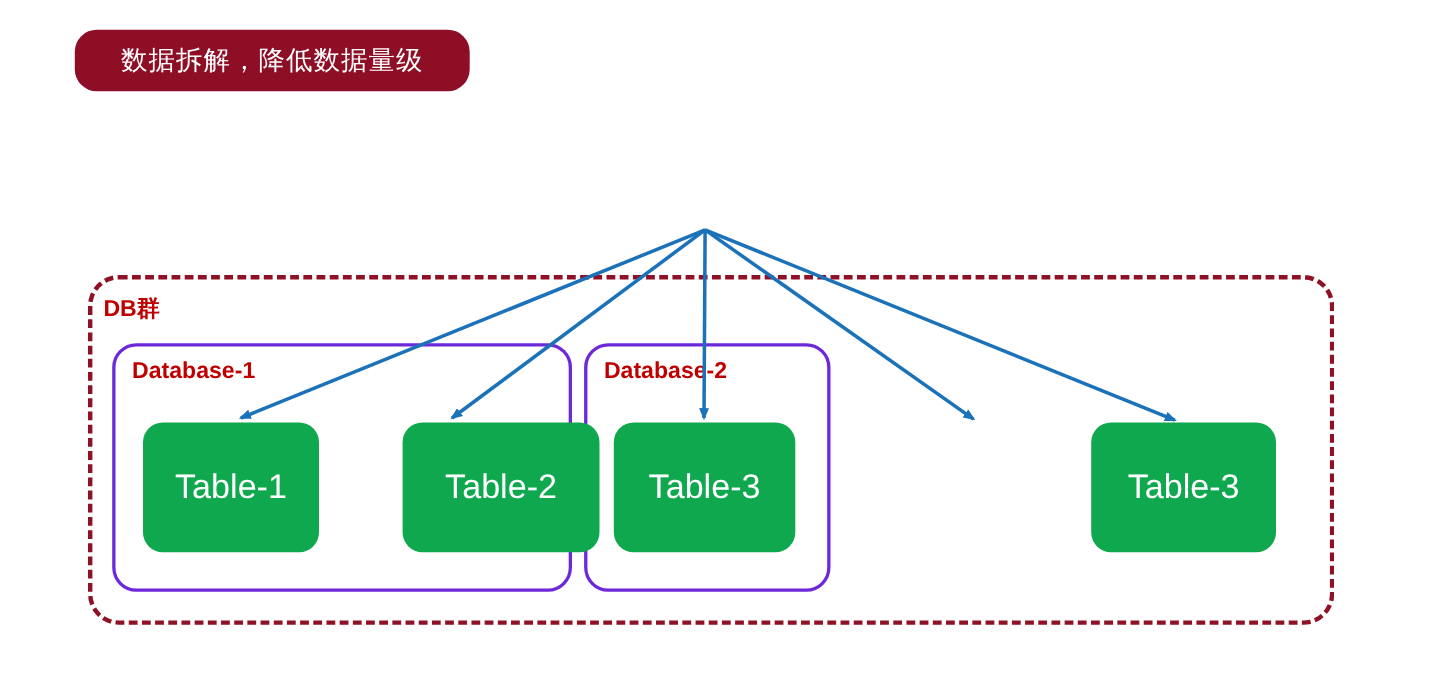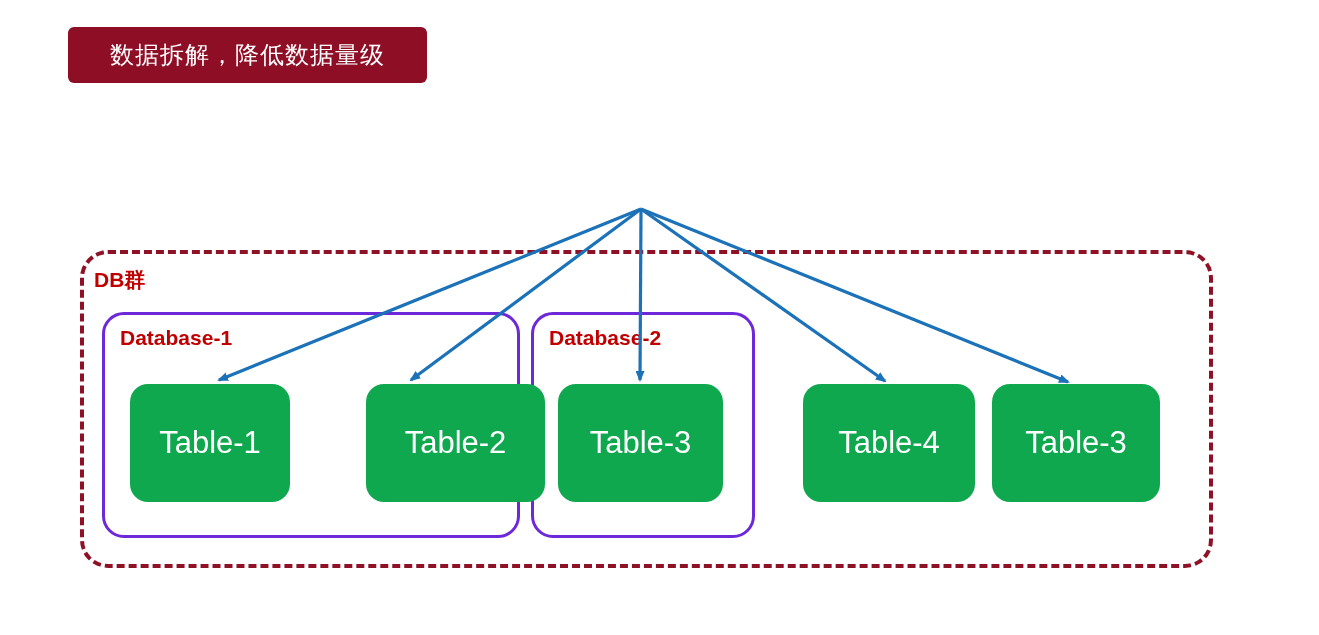--- a/index.html
+++ b/index.html
@@ -9,21 +9,21 @@
     height: 635px;
     background: #ffffff;
     overflow: hidden;
     font-family: "Liberation Sans", sans-serif;
   }
   .banner {
     position: absolute;
     left: 68px; top: 27px;
     width: 359px; height: 56px;
     background: #8e0e26;
-    border-radius: 6px;
+    border-radius: 20px;
     color: #ffffff;
     font-family: "Liberation Serif", serif;
     font-size: 24px;
     display: flex;
     align-items: center;
     justify-content: center;
     letter-spacing: 1px;
   }
   .gnode {
     position: absolute;
@@ -101,21 +101,20 @@
     <span class="dblabel">Database-1</span>
   </div>
   <div class="dbbox db2">
     <span class="dblabel">Database-2</span>
   </div>
 
 
   <div class="gnode t1">Table-1</div>
   <div class="gnode t2">Table-2</div>
   <div class="gnode t3">Table-3</div>
-  <div class="gnode t4">Table-4</div>
   <div class="gnode t5">Table-3</div>
 
   <svg class="arrows" viewBox="0 0 1319 635" xmlns="http://www.w3.org/2000/svg">
     <defs>
       <marker id="ah" markerWidth="11" markerHeight="9" refX="9" refY="4.5" orient="auto" markerUnits="userSpaceOnUse">
         <path d="M0,0 L11,4.5 L0,9 z" fill="#1b72b8"></path>
       </marker>
     </defs>
     <line x1="641" y1="209" x2="219" y2="380" marker-end="url(#ah)"></line>
     <line x1="641" y1="209" x2="411" y2="380" marker-end="url(#ah)"></line>

